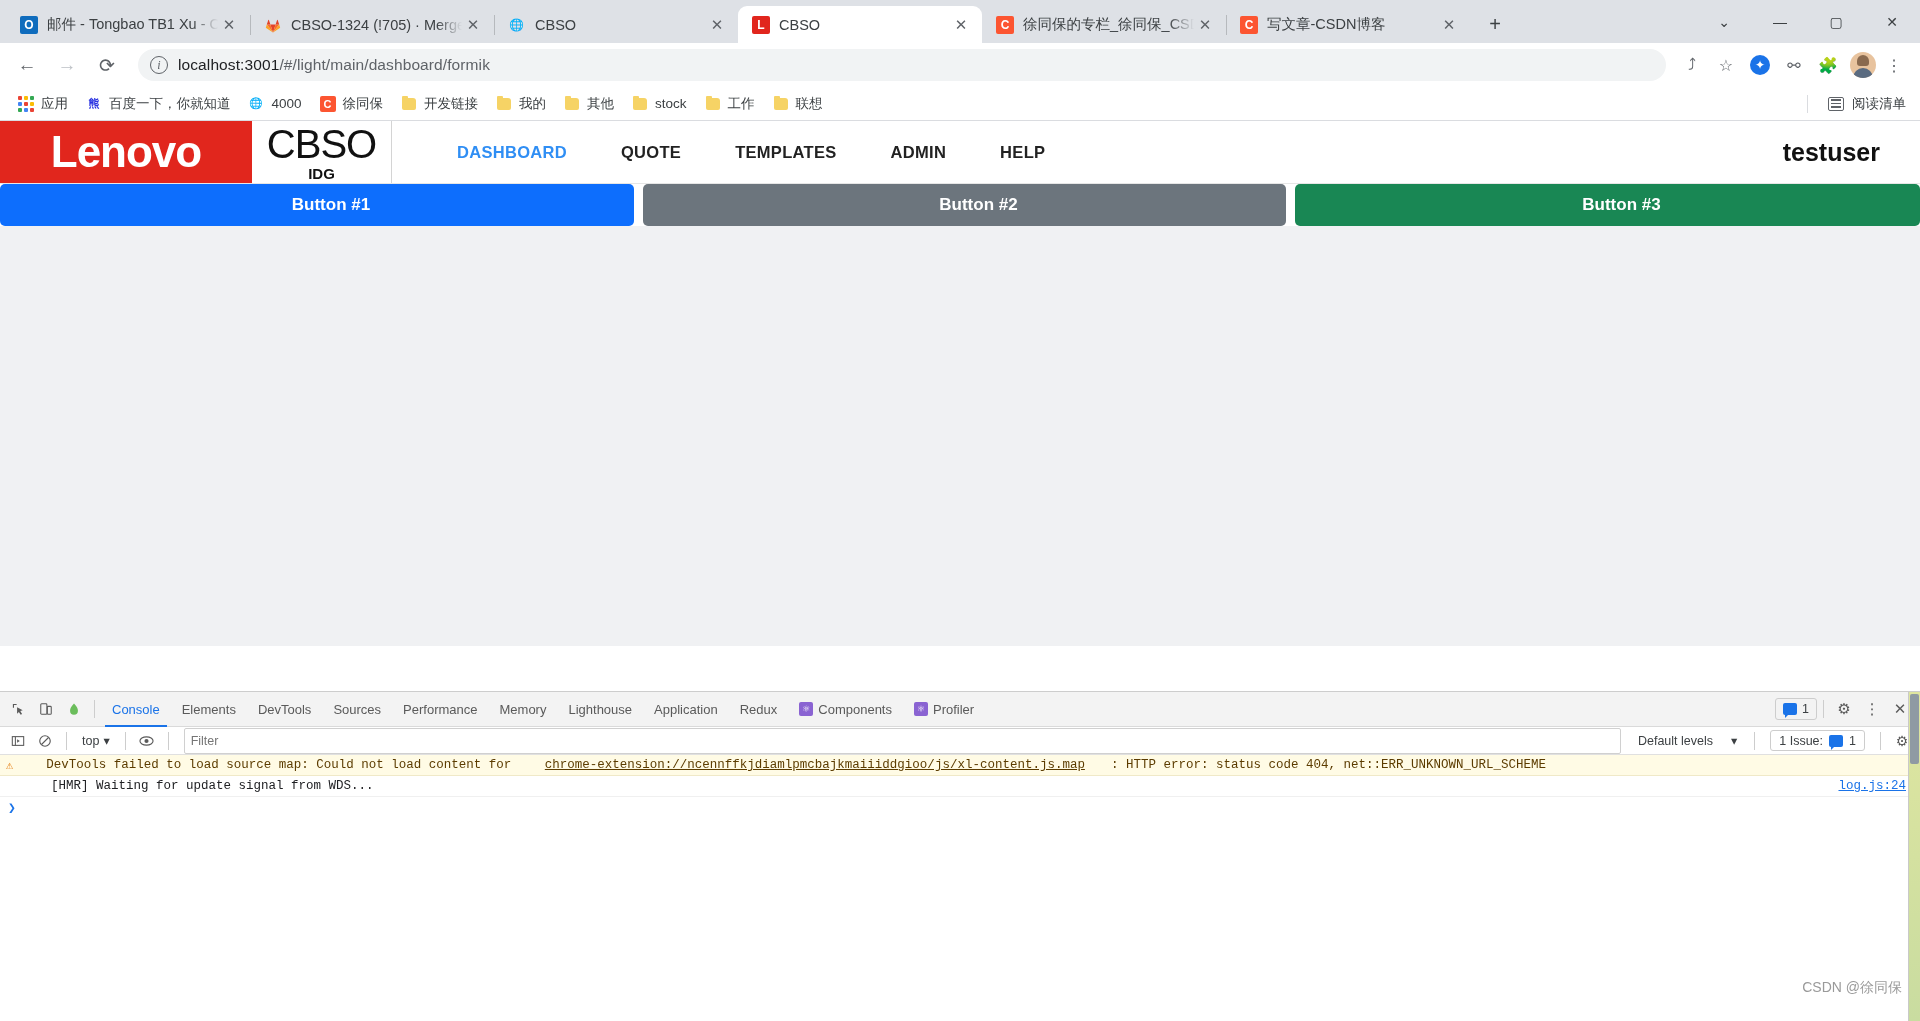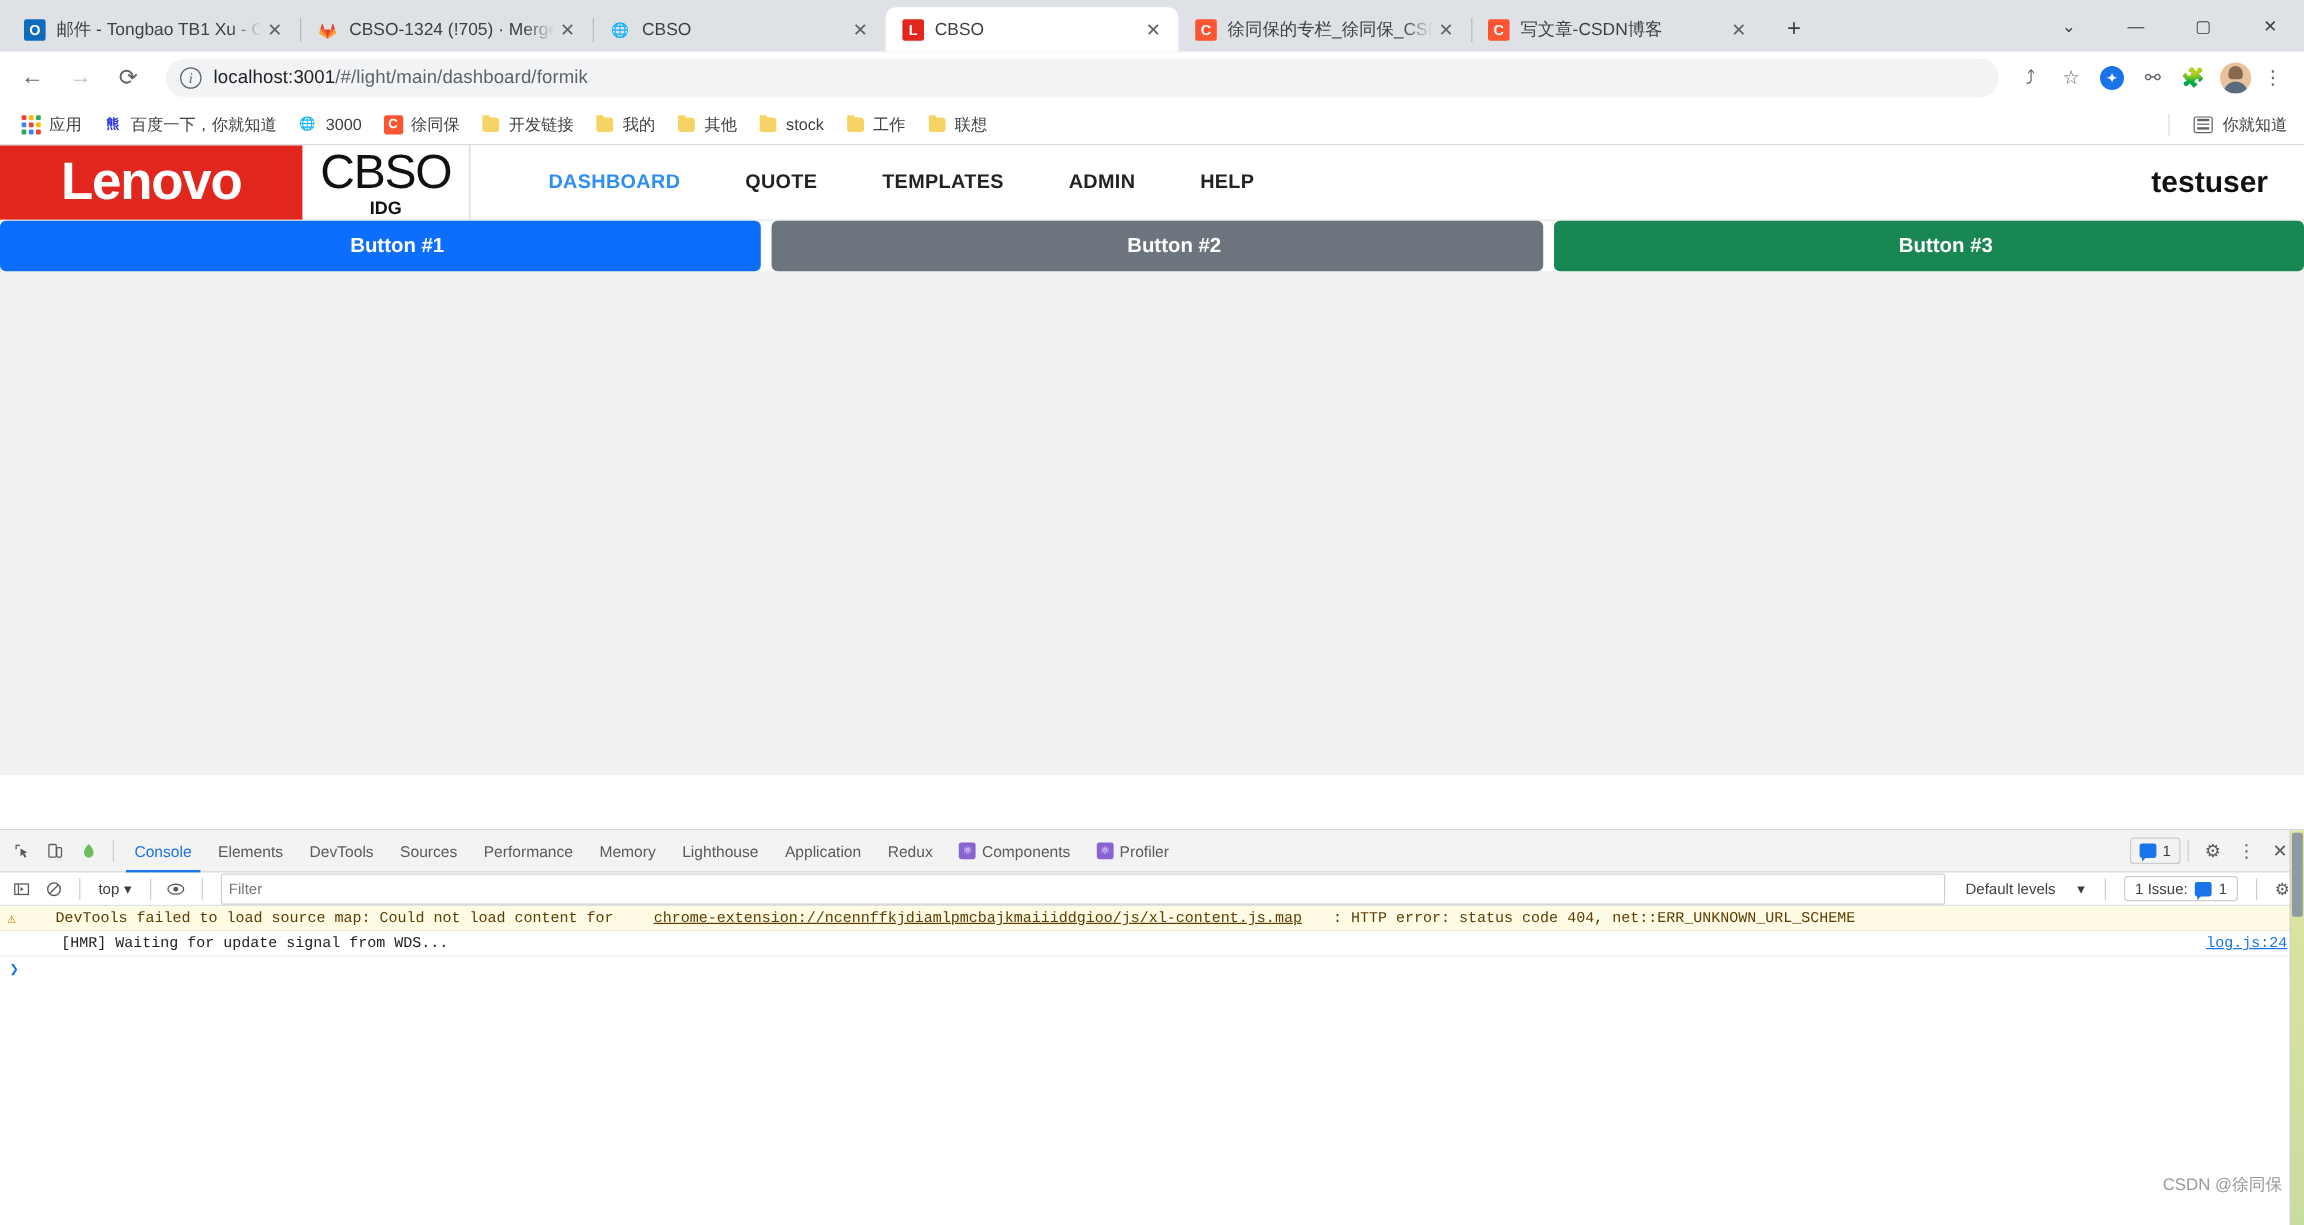--- a/index.html
+++ b/index.html
@@ -170,21 +170,21 @@
   }
   .logo-cbso .big { font-size: 40px; color: #111; letter-spacing: -1px; }
   .logo-cbso .small { font-size: 15px; font-weight: bold; color: #111; margin-top: 2px; }
   .navmenu { display: flex; align-items: center; padding-left: 38px; gap: 0; }
   .navmenu a {
     font-size: 16.5px; font-weight: bold; color: #222; letter-spacing: .3px;
     padding: 0 27px; text-decoration: none; white-space: nowrap;
   }
   .navmenu a.active { color: #2f8ef4; }
   .user-name {
-    margin-left: auto; padding-right: 30px; display: flex; align-items: center;
+    margin-left: auto; padding-right: 40px; display: flex; align-items: center;
     font-size: 25px; font-weight: bold; color: #111;
   }
 
   .btnrow { display: flex; gap: 9px; padding: 0; }
   .bigbtn {
     height: 42px; border: none; border-radius: 5px; color: #fff;
     font-size: 17px; font-weight: bold; display: flex;
     align-items: center; justify-content: center; font-family: inherit; padding-left: 28px;
   }
   .bigbtn.b1 { flex: 0 0 634px; }
@@ -395,21 +395,21 @@
       <span>应用</span>
     </div>
 
     <div class="bm">
       <span class="bmicon bm-baidu">熊</span>
       <span>百度一下，你就知道</span>
     </div>
 
     <div class="bm">
       <span class="bmicon bm-globe">🌐</span>
-      <span>3000</span>
+      <span>4000</span>
     </div>
 
     <div class="bm">
       <span class="bmicon bm-csdn">C</span>
       <span>徐同保</span>
     </div>
 
     <div class="bm">
       <span class="bmicon">
           <span class="folder"></span>
@@ -452,21 +452,21 @@
       <span>联想</span>
     </div>
 
     <div class="rl-sep"></div>
     <div class="readlist">
       <span class="rlicon">
           <i></i>
           <i></i>
           <i></i>
         </span>
-      <span>你就知道</span>
+      <span>阅读清单</span>
     </div>
   </div>
 
   <div class="page">
 
     <div class="app-header">
       <div class="logo-lenovo">Lenovo</div>
       <div class="logo-cbso">
         <span class="big">CBSO</span>
         <span class="small">IDG</span>

